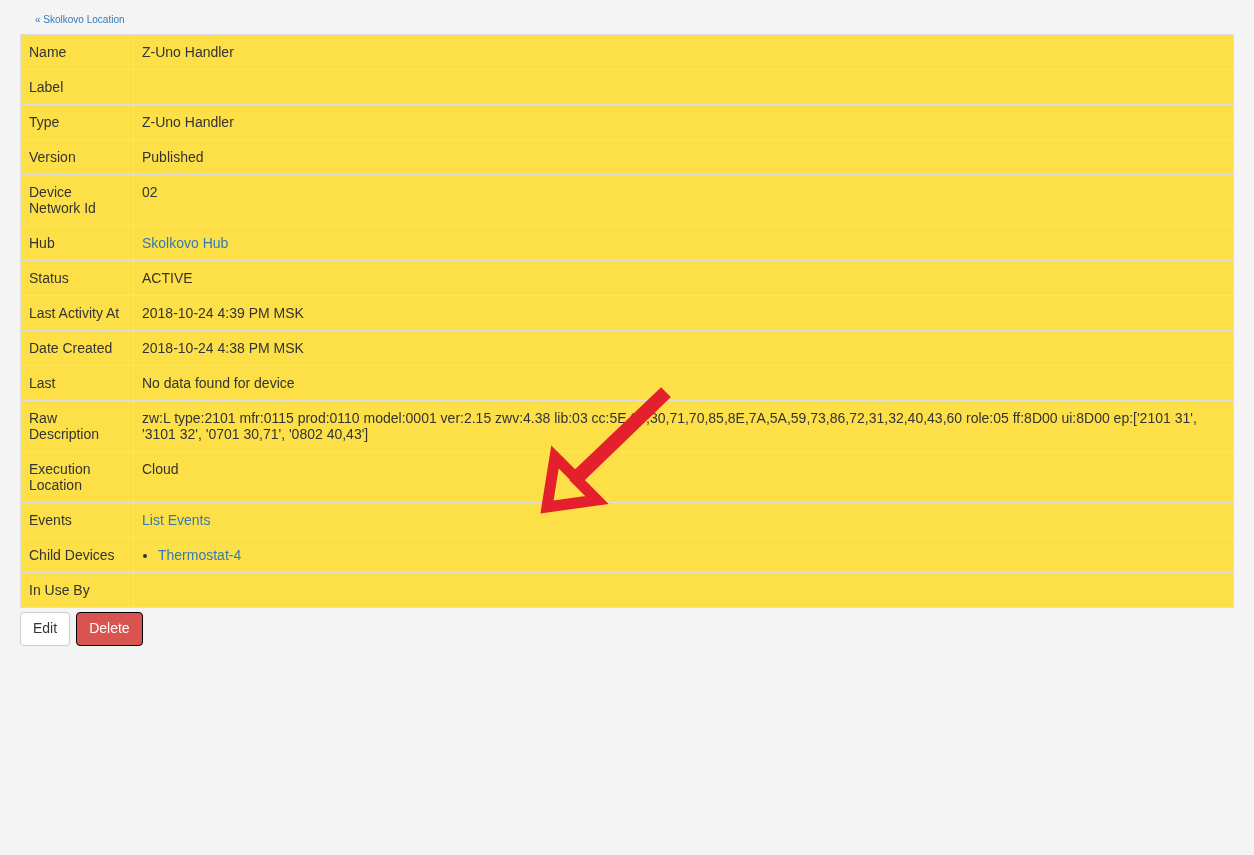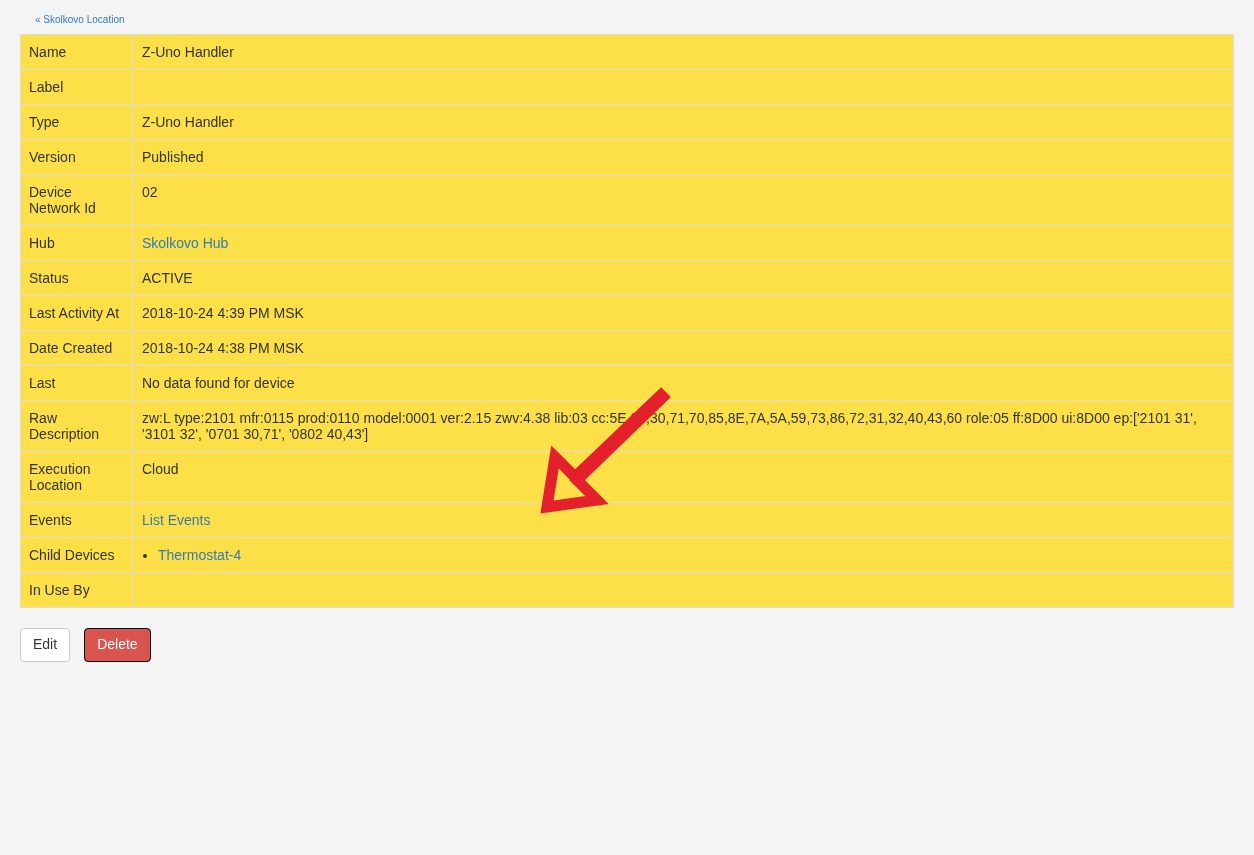--- a/index.html
+++ b/index.html
@@ -97,23 +97,23 @@
     .link {
       color: #337ab7;
       text-decoration: none;
       cursor: pointer;
     }
     ul.child-list {
       list-style: disc;
       margin-left: 16px;
     }
     .button-row {
-      margin-top: 20px;
+      margin-top: 4px;
       display: flex;
-      gap: 14px;
+      gap: 6px;
     }
     .arrow-annotation {
       position: absolute;
       pointer-events: none;
     }
   </style>
 </head>
 <body>
 
 <div class="container">

